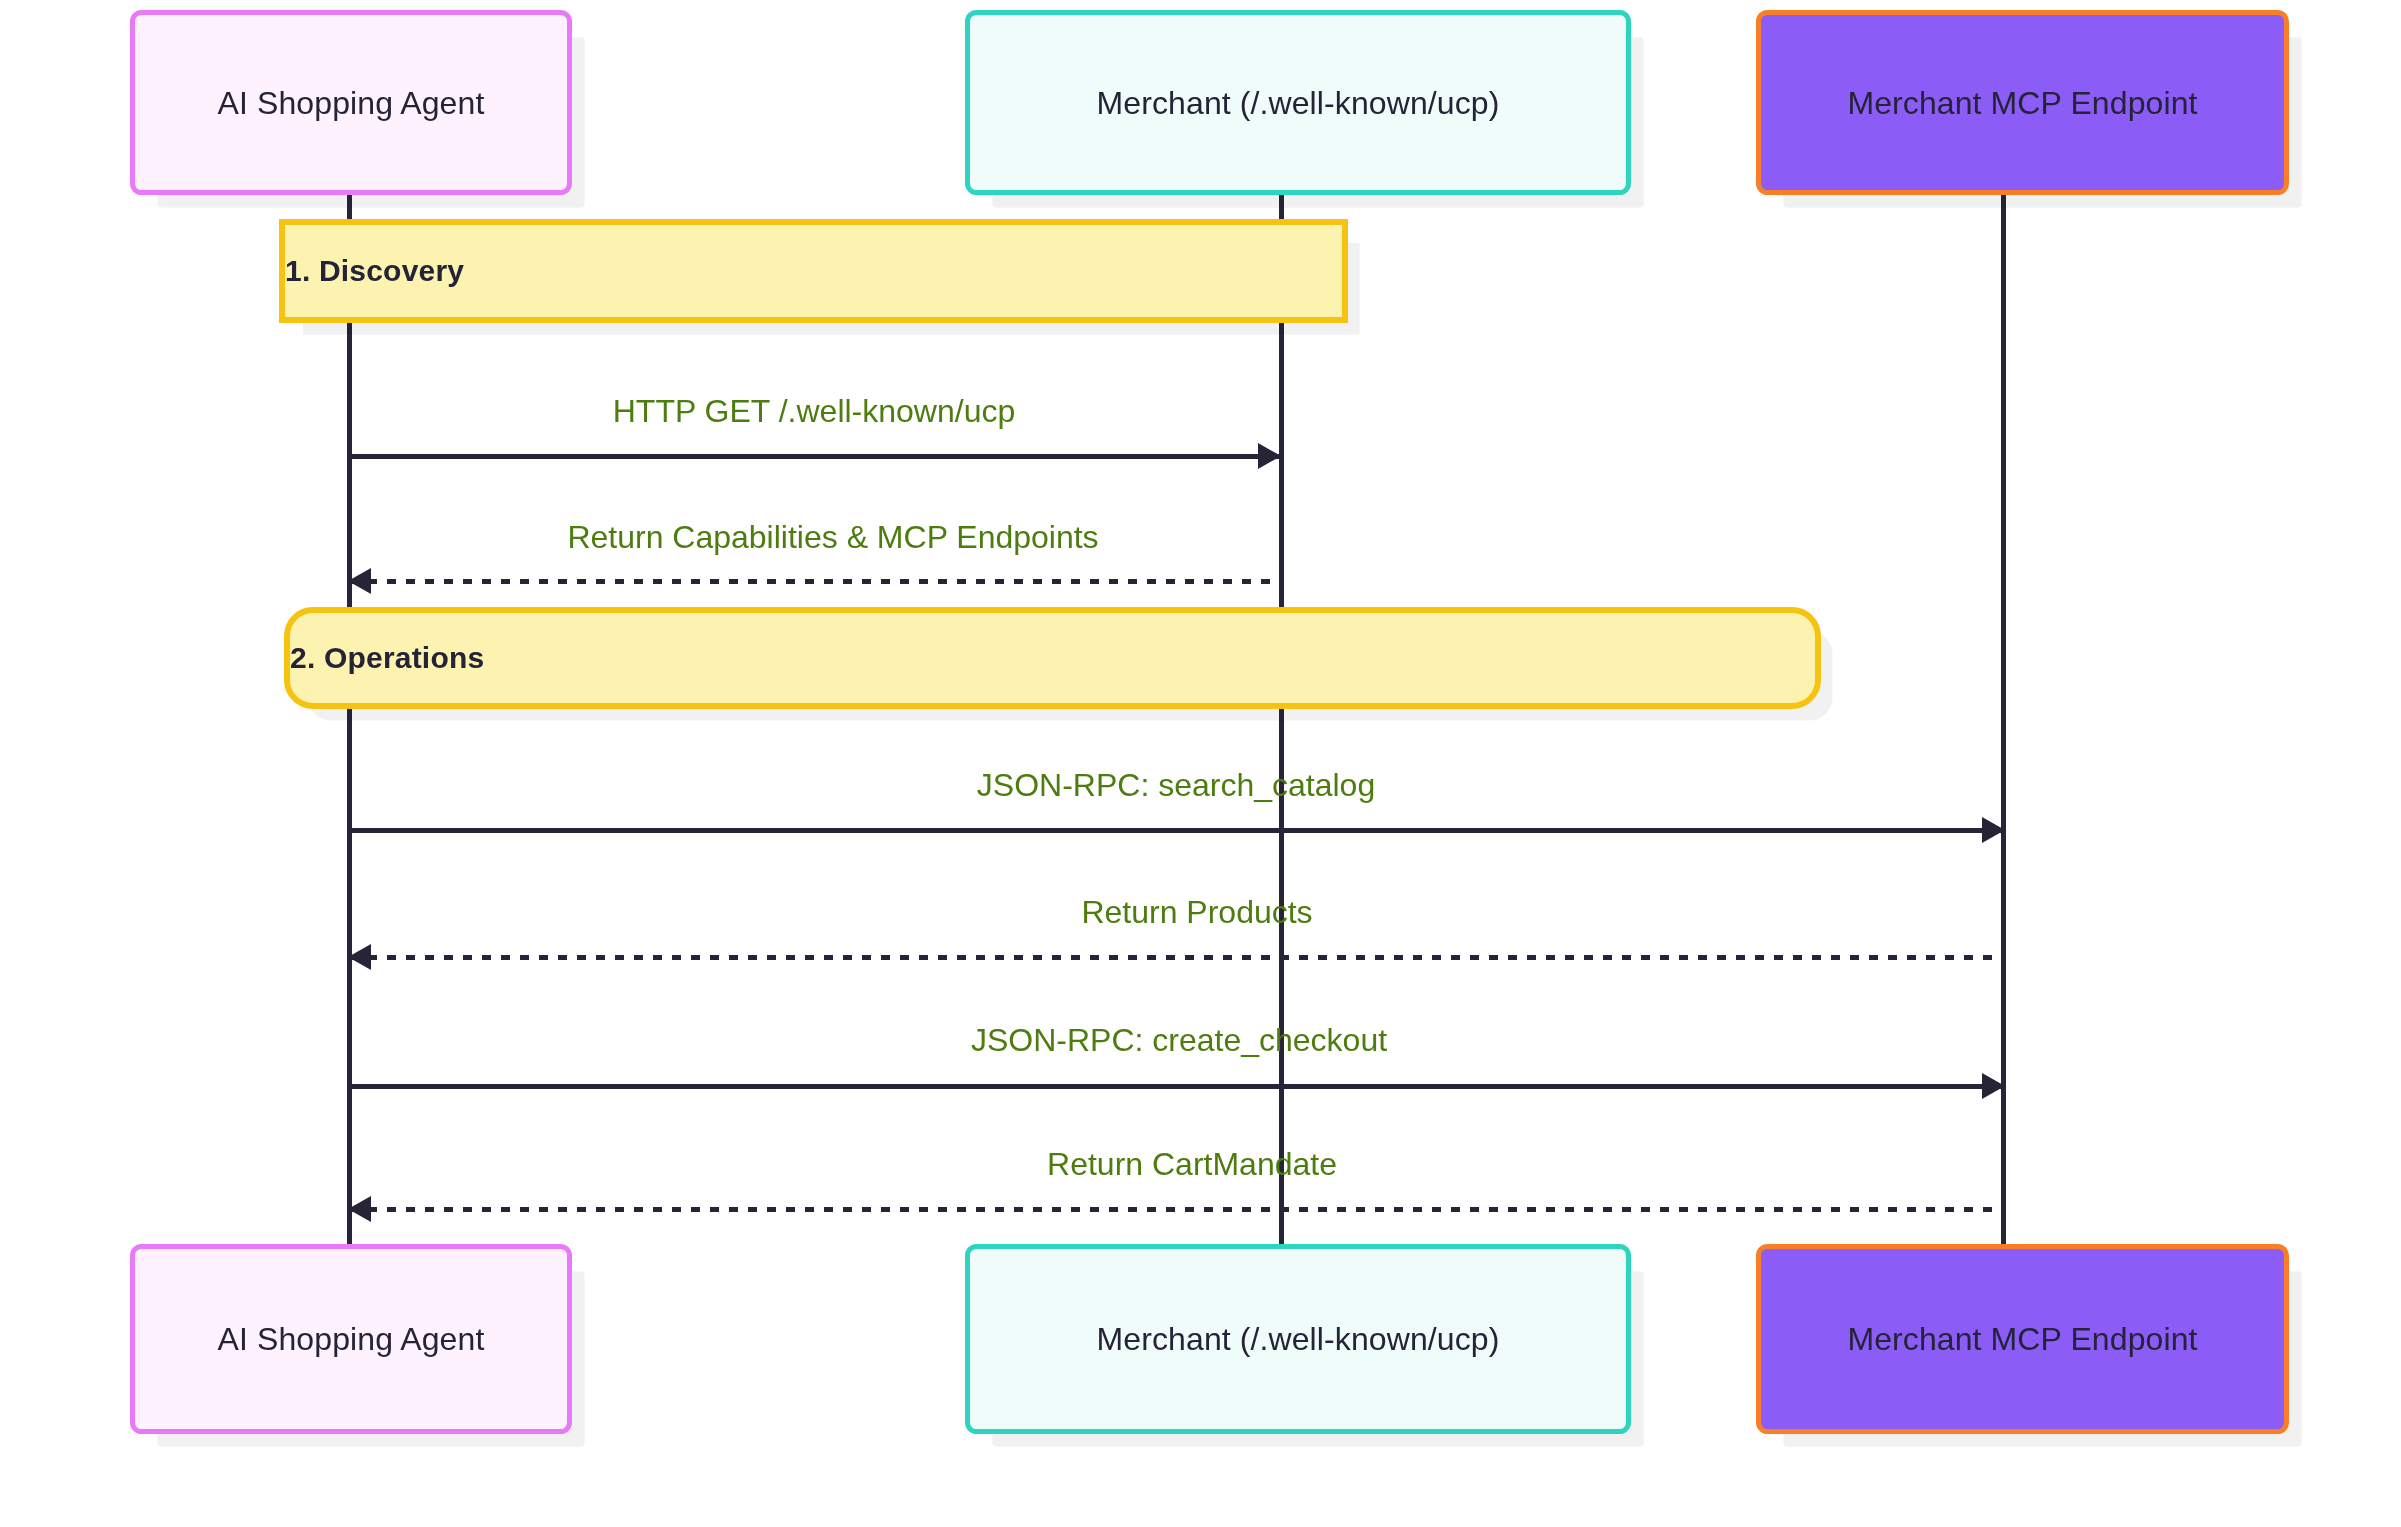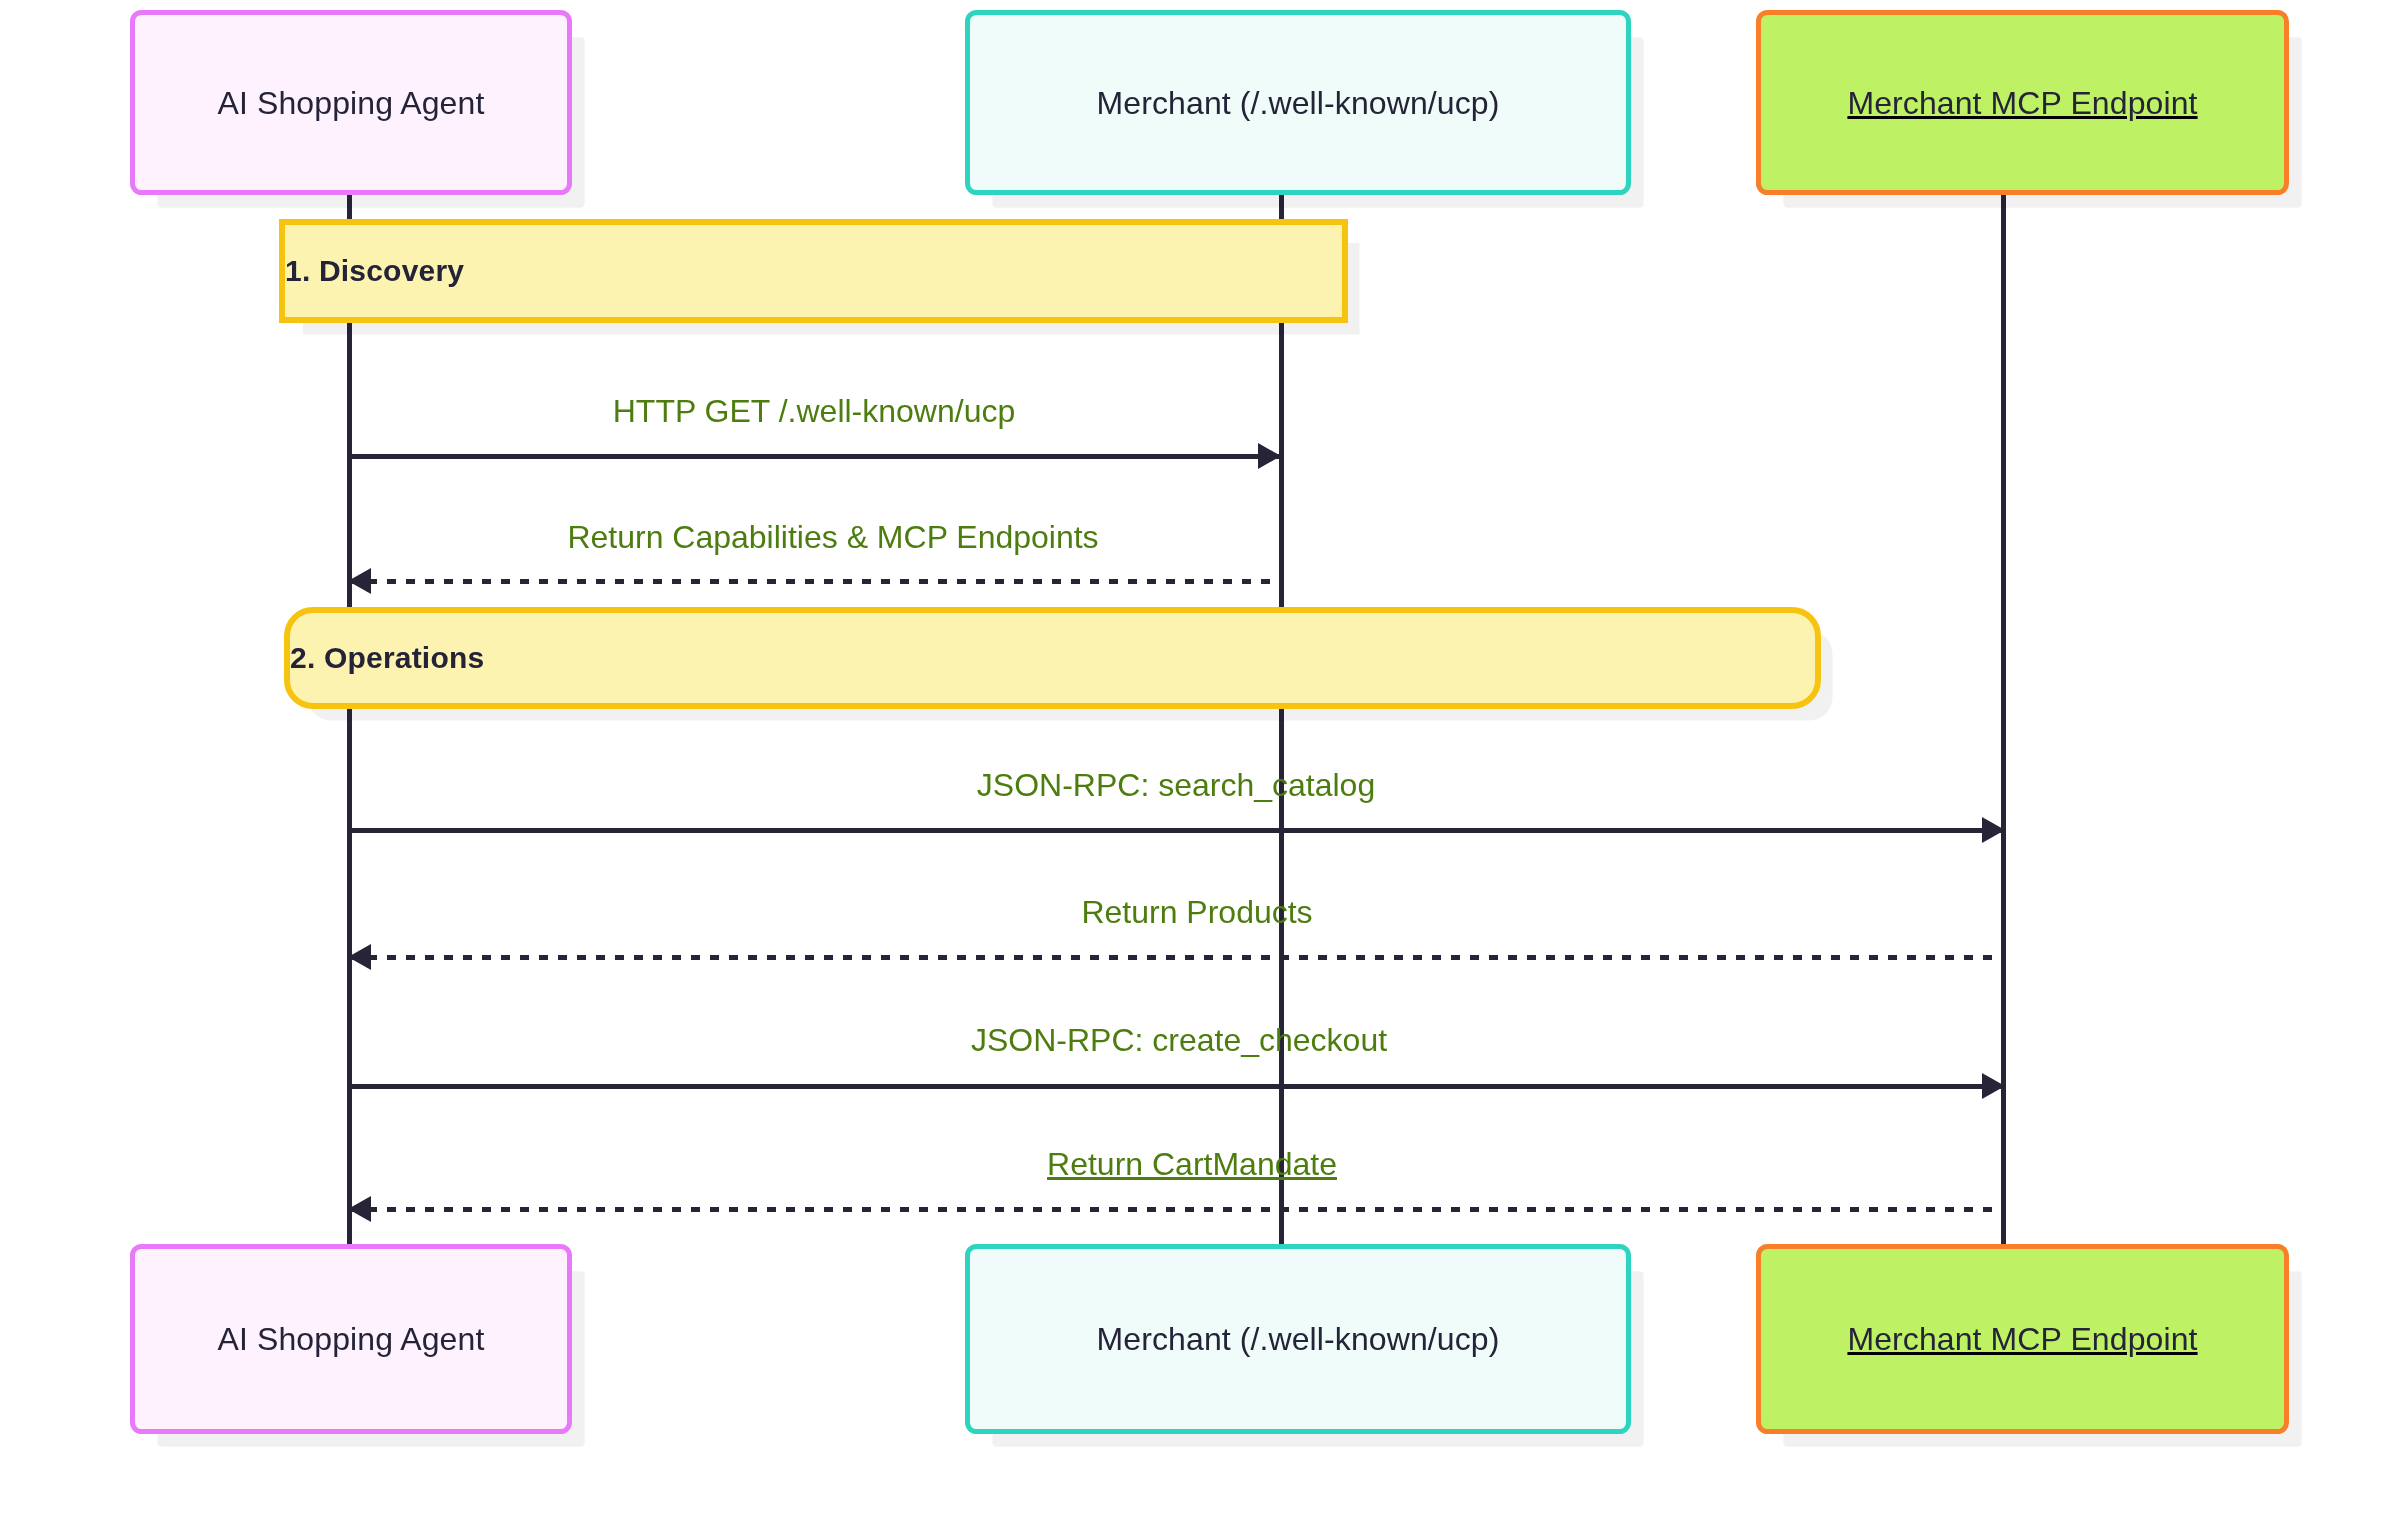--- a/index.html
+++ b/index.html
@@ -7,21 +7,21 @@
   #canvas{position:relative;width:2401px;height:1527px;background:#ffffff;overflow:hidden;}
 
   
   .pbox{position:absolute;box-sizing:border-box;border-radius:11.4px;
         display:flex;align-items:center;justify-content:center;
         box-shadow:20px 20px 0 -7.3px rgba(0,0,0,0.055);}
   .pbox .plabel{font-size:32px;color:#252338;letter-spacing:0.1px;white-space:nowrap;line-height:1;}
 
   .p-agent   {border:5.7px solid #e879f9;background:#fdf2fe;}
   .p-merchant{border:5.7px solid #2dd4bf;background:#effcf9;align-items:center;}
-  .p-mcp     {border:5.7px solid #f97e28;background:#bef264;text-decoration:underline;}
+  .p-mcp     {border:5.7px solid #f97e28;background:#8b5cf6;}
 
   
   .lifeline{position:absolute;width:4.7px;background:#272438;}
 
   
   .banner{position:absolute;box-sizing:border-box;border:6.2px solid #f6c410;background:#fdf3b0;
           display:flex;align-items:center;justify-content:flex-start;
           box-shadow:17.7px 17.7px 0 -6.2px rgba(0,0,0,0.055);}
   .banner .btext{font-size:30px;font-weight:bold;color:#252338;white-space:nowrap;letter-spacing:0.2px;}
 
@@ -92,21 +92,21 @@
   <div class="msg solid" style="left:349px; top:1084px; width:1655px;">
     <div class="line"></div>
     <div class="arrowhead right"></div>
   </div>
   <div class="msglabel" style="left:1179px; top:1056px;">JSON-RPC: create_checkout</div>
 
   <div class="msg dashed" style="left:349px; top:1207px; width:1655px;">
     <div class="line"></div>
     <div class="arrowhead left"></div>
   </div>
-  <div class="msglabel" style="left:1192px; top:1180px;text-decoration:underline;">Return CartMandate</div>
+  <div class="msglabel" style="left:1192px; top:1180px;">Return CartMandate</div>
 
   <div class="pbox p-agent" style="left:130px; top:1244px; width:442px; height:190px;">
     <span class="plabel">AI Shopping Agent</span>
   </div>
   <div class="pbox p-merchant" style="left:965px; top:1244px; width:666px; height:190px;">
     <span class="plabel">Merchant (/.well-known/ucp)</span>
   </div>
   <div class="pbox p-mcp" style="left:1756px; top:1244px; width:533px; height:190px;">
     <span class="plabel">Merchant MCP Endpoint</span>
   </div>

